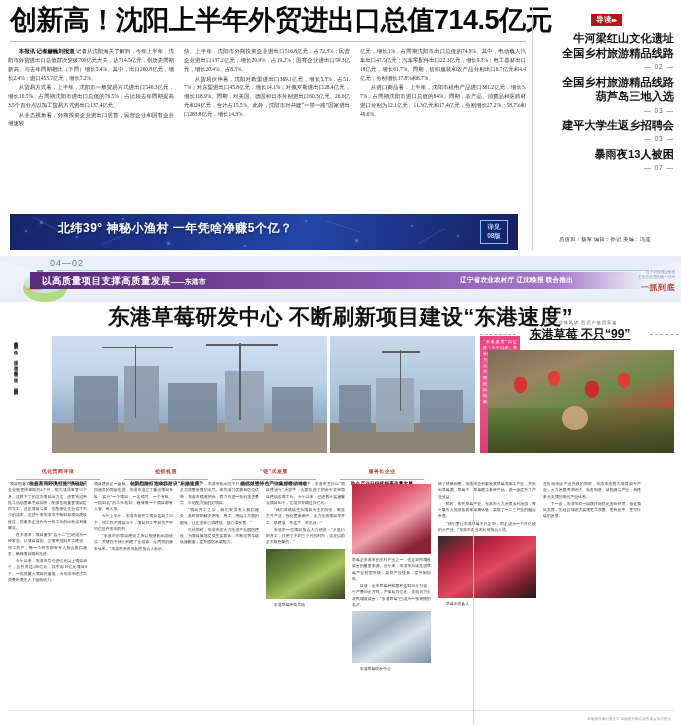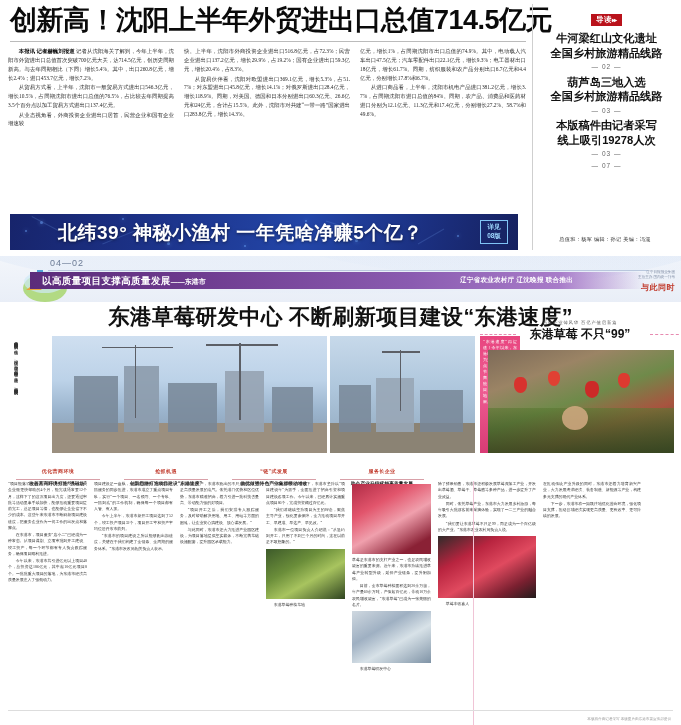--- a/index.html
+++ b/index.html
@@ -50,21 +50,21 @@
   .guide-tagwrap { text-align:center; margin-bottom: 5px; }
   .guide-tag {
     display:inline-block;
     background:#b9121b; color:#fff;
     font-family:"Liberation Sans", sans-serif;
     font-weight:700; font-size:7.5px;
     padding:1px 6px 1px 5px;
     letter-spacing:0.5px;
   }
   .guide-tag .arrows { font-size:6px; letter-spacing:-1px; }
-  .guide-item { text-align:center; margin-bottom: 2px; }
+  .guide-item { text-align:right; margin-bottom: 2px; }
   .guide-item .gl {
     font-family:"Liberation Sans", sans-serif;
     font-weight:800;
     font-size:11.2px;
     line-height:1.32;
     color:#111;
     white-space:nowrap;
   }
   .guide-page {
     font-size:6.5px; color:#666; letter-spacing:1px;
@@ -88,21 +88,21 @@
   }
   .bb-dots { position:absolute; inset:0; opacity:.55; }
   .bb-dots i {
     position:absolute; background:#6fa8ff; border-radius:50%;
     box-shadow:0 0 4px #7fb4ff;
   }
   .bb-line { position:absolute; background:rgba(130,180,255,.35); height:1px; }
   .bb-text {
     position:absolute; left:48px; top:6px;
     font-family:"Liberation Sans", sans-serif;
-    font-weight:900; font-size:19px; color:#fff;
+    font-weight:900; font-size:12px; color:#fff;
     letter-spacing:0.5px;
     text-shadow:0 1px 3px rgba(0,0,0,.5);
     white-space:nowrap;
   }
   .bb-badge {
     position:absolute; right:10px; top:6px;
     width:28px; height:24px;
     border:1px solid #7fc3f5;
     display:flex; flex-direction:column;
     align-items:center; justify-content:center;
@@ -220,21 +220,21 @@
     position:absolute; left:470px; top:-16px; width:200px;
     text-align:center;
   }
   .sb-title .sbs {
     font-size:4.4px; color:#555; letter-spacing:0.8px;
     font-family:"Liberation Sans", sans-serif;
   }
   .sb-title .sbm {
     font-family:"Liberation Sans", sans-serif;
     font-weight:900; font-size:12px; color:#111;
-    white-space:nowrap; margin-top:1px;
+    white-space:nowrap; margin-top:1px;text-decoration:underline;
   }
   .dashrule { position:absolute; border-top:1px dashed #e78ab0; }
 
   
   .subhdr-row { position:absolute; left:8px; top:203px; width:430px; height:18px; }
   .subhdr { position:absolute; width:100px; text-align:center; }
   .subhdr .tag {
     display:inline-block;
     font-family:"Liberation Sans", sans-serif;
     font-size:5px; font-weight:700; color:#c0392b;
@@ -324,32 +324,32 @@
         <span class="guide-tag"><span>导读</span><span class="arrows">▸▸</span></span>
       </div>
 
       <div class="guide-item">
         <div class="gl">牛河梁红山文化遗址</div>
         <div class="gl">全国乡村旅游精品线路</div>
         <div class="guide-page">— 02 —</div>
       </div>
 
       <div class="guide-item">
+        <div class="gl">全国乡村旅游精品线路</div>
         <div class="gl">葫芦岛三地入选</div>
-        <div class="gl">全国乡村旅游精品线路</div>
         <div class="guide-page">— 03 —</div>
       </div>
 
       <div class="guide-item">
-        <div class="gl">本版稿件由记者采写</div>
-        <div class="gl">线上吸引19278人次</div>
+        <div class="gl">建平大学生返乡招聘会</div>
         <div class="guide-page">— 03 —</div>
       </div>
 
       <div class="guide-item">
+        <div class="gl">暴雨夜13人被困</div>
         <div class="guide-page">— 07 —</div>
       </div>
     </div>
 
     <div class="guide-credits">总值班：杨军    编辑：孙记    美编：冯漫</div>
   </div>
 
   <div class="blue-banner">
     <div class="bb-dots">
       <i style="left:6%;top:20%;width:3px;height:3px;"></i>
@@ -396,21 +396,21 @@
       <div class="purple-bar">
         <div class="pb-title">
           <span>以高质量项目支撑高质量发展</span><span class="pb-sub">——东港市</span>
         </div>
         <div class="pb-right">辽宁省农业农村厅  辽沈晚报  联合推出</div>
       </div>
 
       <div class="logo-badge">
         <div class="lb-sm">辽宁日报报业集团</div>
         <div class="lb-sm">主管主办 国内统一刊号</div>
-        <div class="lb-main">与此同时</div>
+        <div class="lb-main">一抓到底</div>
       </div>
     </div>
 
     <div class="sec2-headline">东港草莓研发中心  不断刷新项目建设“东港速度”</div>
 
     <div class="photo-row">
       <div class="vtext-box">
         <div class="vtext">东港市坚持把项目建设作为经济发展的“生命线”，深挖优势、系统谋划，不断刷新项目建设“东港速度”，以高质量项目支撑高质量发展。</div>
       </div>
 

